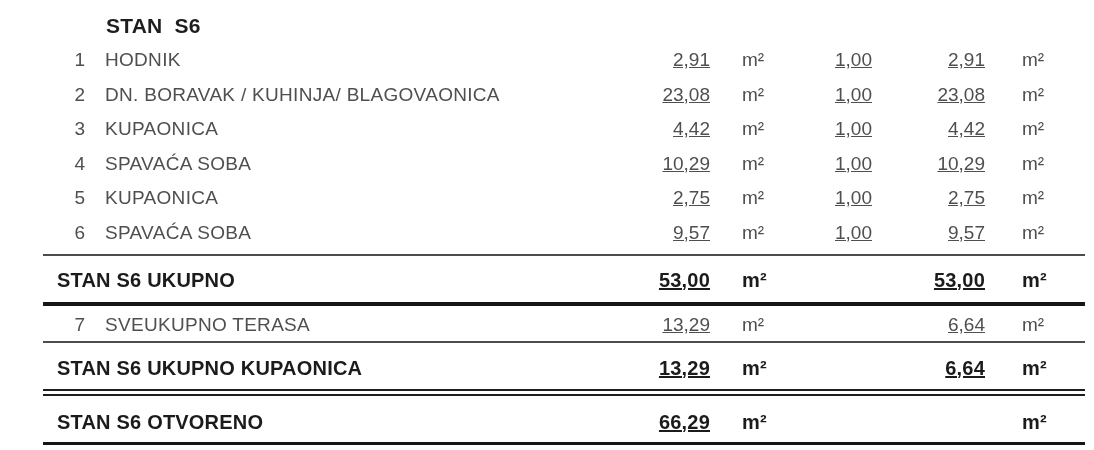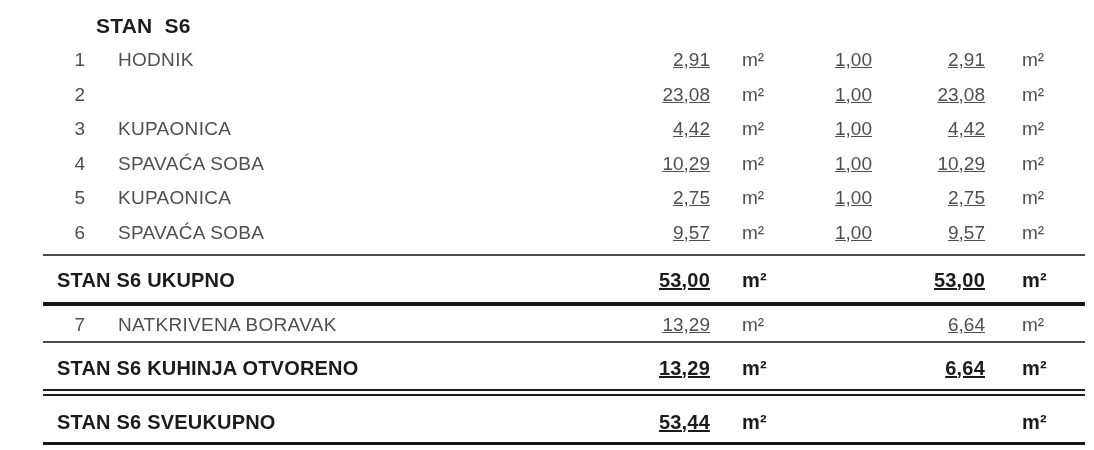--- a/index.html
+++ b/index.html
@@ -6,36 +6,36 @@
   .page {
     position: relative;
     width: 1094px;
     height: 450px;
     background: #ffffff;
     font-family: "Liberation Sans", sans-serif;
     overflow: hidden;
   }
   .hdr {
     position: absolute;
-    left: 96px; top: 12px; height: 28px;
+    left: 106px; top: 12px; height: 28px;
     display: flex; align-items: center;
     font-size: 21px; font-weight: bold; color: #1d1d1d;
     word-spacing: 6px; letter-spacing: 0.2px;
   }
   .row { position: absolute; left: 0; width: 1094px; height: 34.5px; }
   .trow { position: absolute; left: 0; width: 1094px; height: 36px; }
   .cell {
     position: absolute; top: 0; bottom: 0;
     display: flex; align-items: center;
     font-size: 19px; color: #4f4f4f;
     white-space: nowrap;
   }
   .right { justify-content: flex-end; text-decoration: underline; }
   .c-num  { left: 50px;  width: 35px;  justify-content: flex-end; }
-  .c-name { left: 118px; width: 480px; letter-spacing: 0.3px; }
+  .c-name { left: 105px; width: 480px; letter-spacing: 0.3px; }
   .c-v1   { left: 600px; width: 110px; }
   .c-u1   { left: 742px; width: 45px; }
   .c-coef { left: 762px; width: 110px; }
   .c-v2   { left: 875px; width: 110px; }
   .c-u2   { left: 1022px; width: 45px; }
   .c-label { left: 57px; width: 520px; }
   .bold .cell { font-weight: bold; color: #1b1b1b; font-size: 20px; letter-spacing: 0.2px; text-align: right; }
   .rule { position: absolute; left: 43px; width: 1042px; }
   .rule-thin   { height: 2px;  background: #4d4d4d; }
   .rule-thick  { height: 4px;  background: #161616; }
@@ -55,20 +55,21 @@
     <div class="cell c-name">HODNIK</div>
     <div class="cell c-v1 right">2,91</div>
     <div class="cell c-u1">m²</div>
     <div class="cell c-coef right">1,00</div>
     <div class="cell c-v2 right">2,91</div>
     <div class="cell c-u2">m²</div>
   </div>
 
   <div class="row" style="top:77.5px">
     <div class="cell c-num">2</div>
+    <div class="cell c-name">DN. BORAVAK / KUHINJA/ BLAGOVAONICA</div>
     <div class="cell c-v1 right">23,08</div>
     <div class="cell c-u1">m²</div>
     <div class="cell c-coef right">1,00</div>
     <div class="cell c-v2 right">23,08</div>
     <div class="cell c-u2">m²</div>
   </div>
 
   <div class="row" style="top:112px">
     <div class="cell c-num">3</div>
     <div class="cell c-name">KUPAONICA</div>
@@ -116,41 +117,41 @@
     <div class="cell c-v1 right">53,00</div>
     <div class="cell c-u1">m²</div>
     <div class="cell c-v2 right">53,00</div>
     <div class="cell c-u2">m²</div>
   </div>
 
   <div class="rule rule-thick" style="top:302px"></div>
 
   <div class="trow" style="top:307px">
     <div class="cell c-num">7</div>
-    <div class="cell c-name">NATKRIVENA BORAVAK</div>
+    <div class="cell c-name">SVEUKUPNO TERASA</div>
     <div class="cell c-v1 right">13,29</div>
     <div class="cell c-u1">m²</div>
     <div class="cell c-v2 right">6,64</div>
     <div class="cell c-u2">m²</div>
   </div>
 
   <div class="rule rule-thin" style="top:341px"></div>
 
   <div class="trow bold" style="top:350px">
-    <div class="cell c-label">STAN S6 KUHINJA OTVORENO</div>
+    <div class="cell c-label">STAN S6 UKUPNO KUPAONICA</div>
     <div class="cell c-v1 right">13,29</div>
     <div class="cell c-u1">m²</div>
     <div class="cell c-v2 right">6,64</div>
     <div class="cell c-u2">m²</div>
   </div>
 
   <div class="rule rule-double" style="top:389px"></div>
 
   <div class="trow bold" style="top:404px">
-    <div class="cell c-label">STAN S6 SVEUKUPNO</div>
-    <div class="cell c-v1 right">53,44</div>
+    <div class="cell c-label">STAN S6 OTVORENO</div>
+    <div class="cell c-v1 right">66,29</div>
     <div class="cell c-u1">m²</div>
     <div class="cell c-u2">m²</div>
   </div>
 
   <div class="rule rule-bottom" style="top:442px"></div>
 
 </div>
 
 </body></html>

